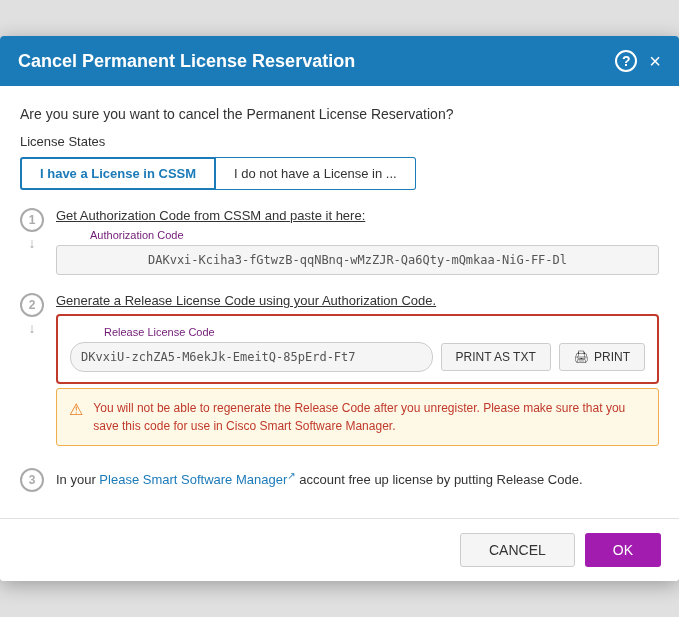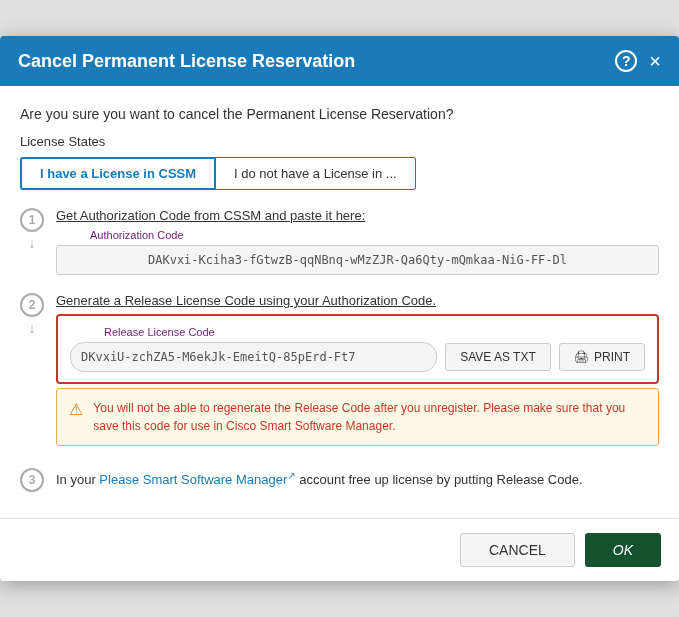--- a/index.html
+++ b/index.html
@@ -238,25 +238,24 @@
       border: 1px solid #ccc;
       background: #f5f5f5;
       color: #333;
       cursor: pointer;
       border-radius: 3px;
     }
     .btn-ok {
       padding: 8px 28px;
       font-size: 14px;
       border: none;
-      background: #14532d;
-      color: #fff;
-      cursor: pointer;
-      border-radius: 3px;
-      font-style: italic;
+      background: #a21caf;
+      color: #fff;
+      cursor: pointer;
+      border-radius: 3px;
     }
   </style>
 </head>
 <body>
 
 <div class="dialog">
 
   <div class="dialog-header">
     <span class="dialog-header-title">Cancel Permanent License Reservation</span>
     <div class="dialog-header-icons">
@@ -290,21 +289,21 @@
       <div class="step-circle-col">
         <div class="step-circle">2</div>
         <div class="step-arrow">↓</div>
       </div>
       <div class="step-content">
         <p class="step-desc">Generate a Release License Code using your Authorization Code.</p>
         <div class="release-box">
           <p class="field-label">Release License Code</p>
           <div class="release-row">
             <input class="release-input" type="text" readonly="" value="DKvxiU-zchZA5-M6ekJk-EmeitQ-85pErd-Ft7" style="">
-            <button class="action-btn">SAVE AS TXT</button>
+            <button class="action-btn">PRINT AS TXT</button>
             <button class="action-btn">
               <span>🖨</span>
               <span>PRINT</span>
             </button>
           </div>
         </div>
 
         <div class="warning-box">
           <span class="warning-icon">⚠</span>
           <span class="warning-text">You will not be able to regenerate the Release Code after you unregister. Please make sure that you save this code for use in Cisco Smart Software Manager.</span>

